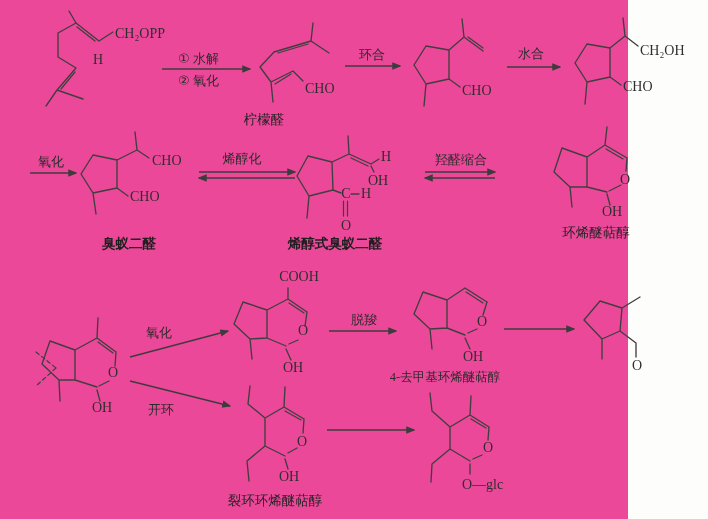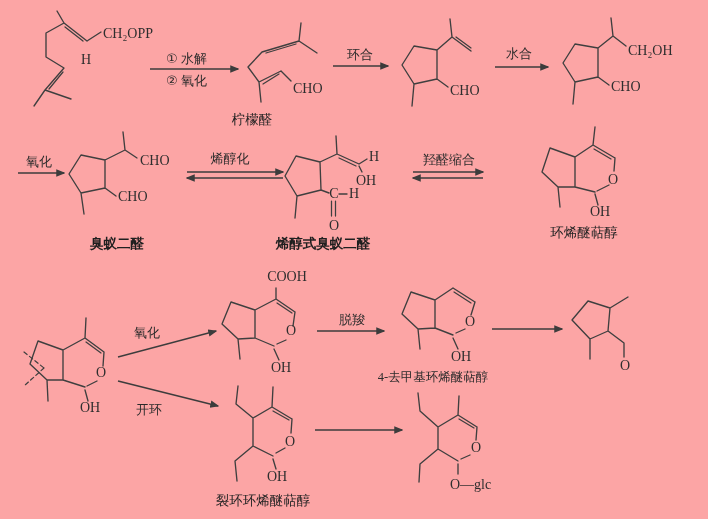--- a/index.html
+++ b/index.html
@@ -1,17 +1,17 @@
 <!DOCTYPE html>
 <html><head>
 <meta charset="utf-8">
 <style>
   html,body{margin:0;padding:0;}
   body{width:708px;height:519px;overflow:hidden;background:#fdfdfb;}
-  .canvas{position:relative;width:708px;height:519px;background:#fca5a5;}
+  .canvas{position:relative;width:616px;height:519px;background:#ec4899;padding-left:12px;}
   svg{display:block;}
   .bond{stroke:#3f3f3f;stroke-width:1.35;fill:none;stroke-linecap:round;stroke-linejoin:round;}
   .bond2{stroke:#3f3f3f;stroke-width:1.25;fill:none;stroke-linecap:round;}
   .cut{stroke:#3f3f3f;stroke-width:1.2;fill:none;stroke-dasharray:4 3;stroke-linecap:round;}
   .arrow{stroke:#3c3c3c;stroke-width:1.3;fill:none;}
   .atom-lg{font-family:"Liberation Serif","DejaVu Serif",serif;font-size:14px;fill:#2e2e2e;}
   .cjk{font-family:"Liberation Serif","DejaVu Sans",serif;font-size:13px;fill:#2b2b2b;}
   .cjk-sm{font-family:"Liberation Serif","DejaVu Sans",serif;font-size:12.5px;fill:#2b2b2b;}
   .name{font-family:"Liberation Serif","DejaVu Sans",serif;font-size:13.5px;fill:#242424;}
   .name-b{font-family:"Liberation Serif","DejaVu Sans",serif;font-size:13.5px;font-weight:600;fill:#1f1f1f;}

